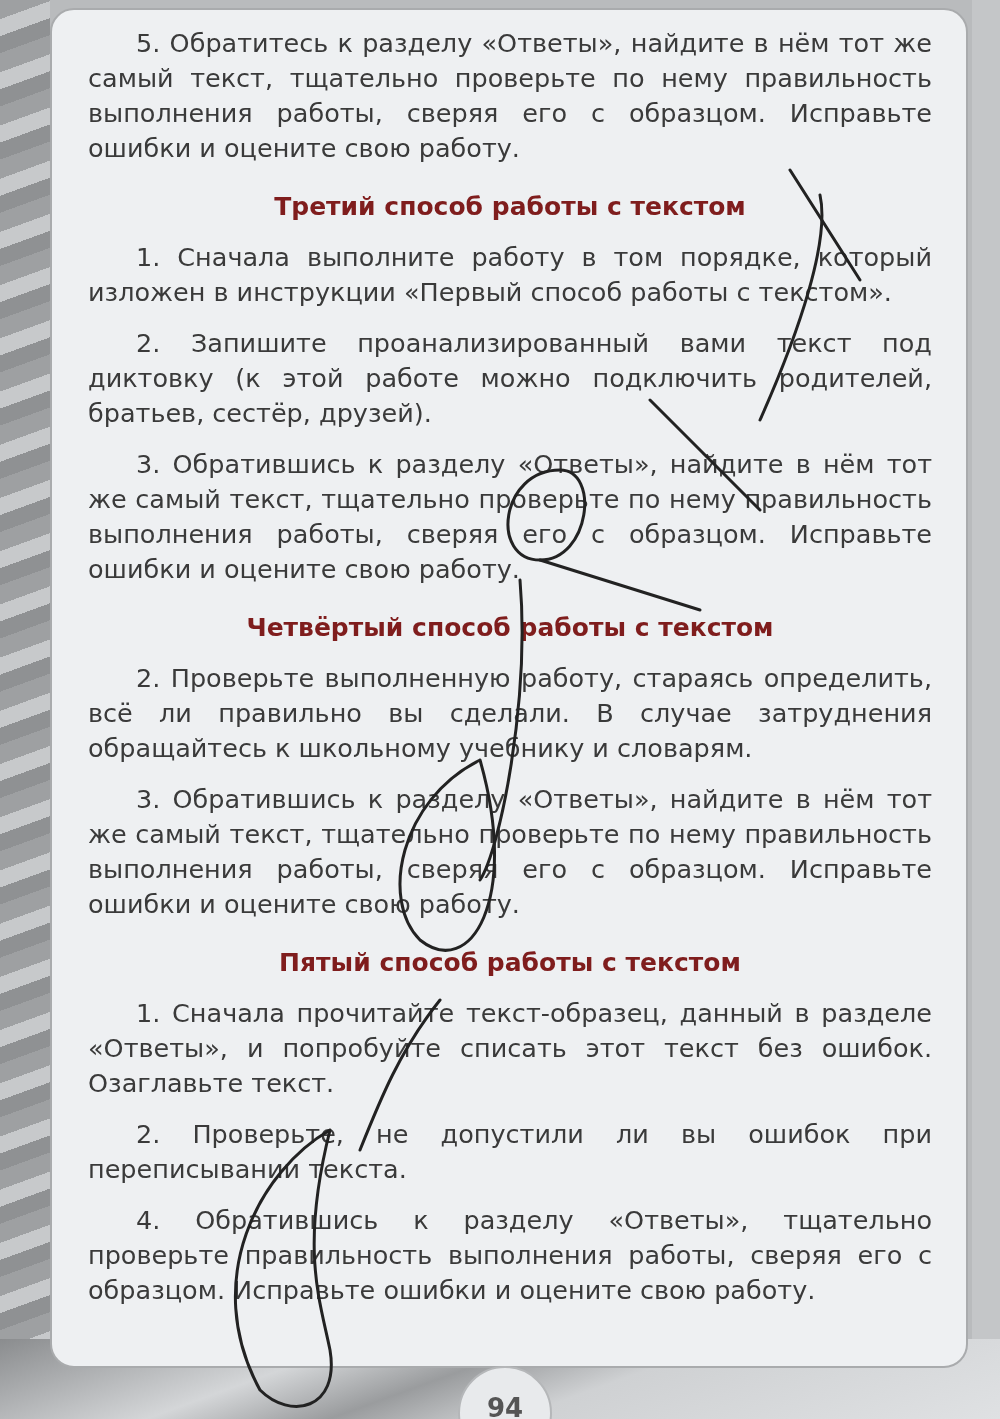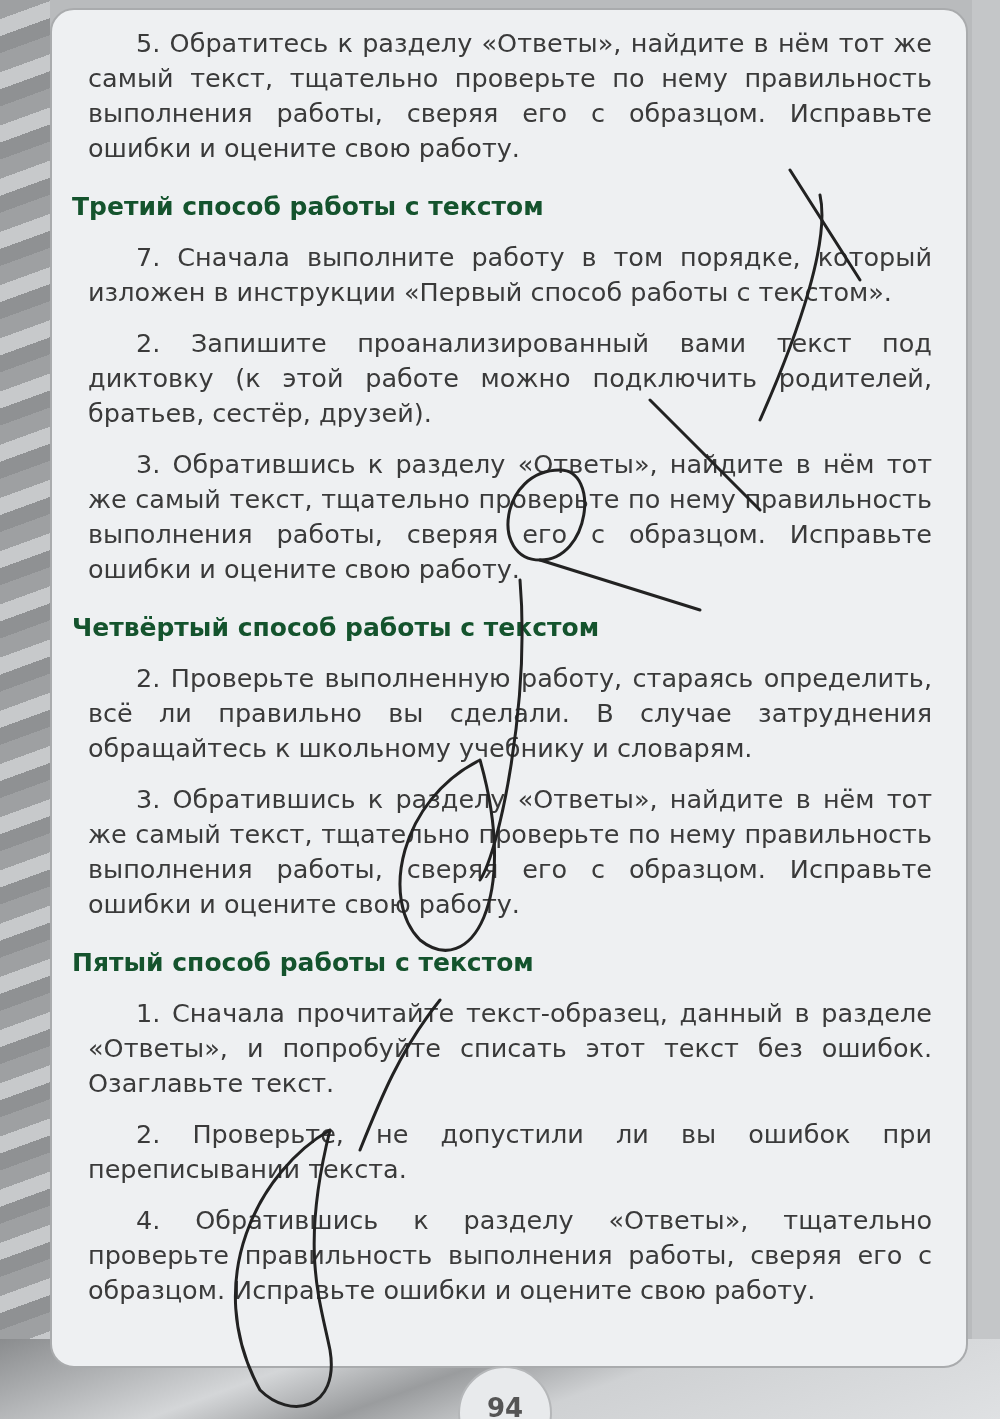--- a/index.html
+++ b/index.html
@@ -25,22 +25,22 @@
     background: #eef0f2; border: 2px solid #a9abad; border-radius: 24px;
     box-sizing: border-box;
   }
   .content {
     position: absolute; left: 72px; top: 10px; width: 876px;
     color: #3a3a3a; font-size: 25.5px; line-height: 35px;
     text-align: justify;
   }
   .content p { margin: 16px; text-indent: 48px; }
   .content h2 {
-    margin: 24px 0 6px 0; font-weight: bold;
-    font-size: 25px; line-height: 34px; color: #14532d;
+    margin: 24px 0 6px 0; text-align: center; font-weight: bold;
+    font-size: 25px; line-height: 34px; color: #7f1d1d;
   }
   .page-number {
     position: absolute; left: 458px; top: 1366px; width: 90px; height: 90px;
     border-radius: 50%; background: #e8eaec; border: 2px solid #b5b7b9;
     text-align: center; line-height: 80px; font-size: 26px; font-weight: bold;
     color: #555;
   }
   .scribble {
     position: absolute; left: 0; top: 0; width: 1000px; height: 1419px; pointer-events: none;
   }
@@ -50,21 +50,21 @@
 
 <div class="left-strip"></div>
 <div class="right-strip"></div>
 <div class="bottom-band"></div>
 <div class="panel"></div>
 
 <div class="content">
   <p>5. Обратитесь к разделу «Ответы», найдите в нём тот же самый текст, тщательно проверьте по нему правильность выполнения работы, сверяя его с образцом. Исправьте ошибки и оцените свою работу.</p>
 
   <h2>Третий способ работы с текстом</h2>
-  <p>7. Сначала выполните работу в том порядке, который изложен в инструкции «Первый способ работы с текстом».</p>
+  <p>1. Сначала выполните работу в том порядке, который изложен в инструкции «Первый способ работы с текстом».</p>
   <p>2. Запишите проанализированный вами текст под диктовку (к этой работе можно подключить родителей, братьев, сестёр, друзей).</p>
   <p>3. Обратившись к разделу «Ответы», найдите в нём тот же самый текст, тщательно проверьте по нему правильность выполнения работы, сверяя его с образцом. Исправьте ошибки и оцените свою работу.</p>
 
   <h2>Четвёртый способ работы с текстом</h2>
   <p>2. Проверьте выполненную работу, стараясь определить, всё ли правильно вы сделали. В случае затруднения обращайтесь к школьному учебнику и словарям.</p>
   <p>3. Обратившись к разделу «Ответы», найдите в нём тот же самый текст, тщательно проверьте по нему правильность выполнения работы, сверяя его с образцом. Исправьте ошибки и оцените свою работу.</p>
 
   <h2>Пятый способ работы с текстом</h2>
   <p>1. Сначала прочитайте текст-образец, данный в разделе «Ответы», и попробуйте списать этот текст без ошибок. Озаглавьте текст.</p>
   <p>2. Проверьте, не допустили ли вы ошибок при переписывании текста.</p>

